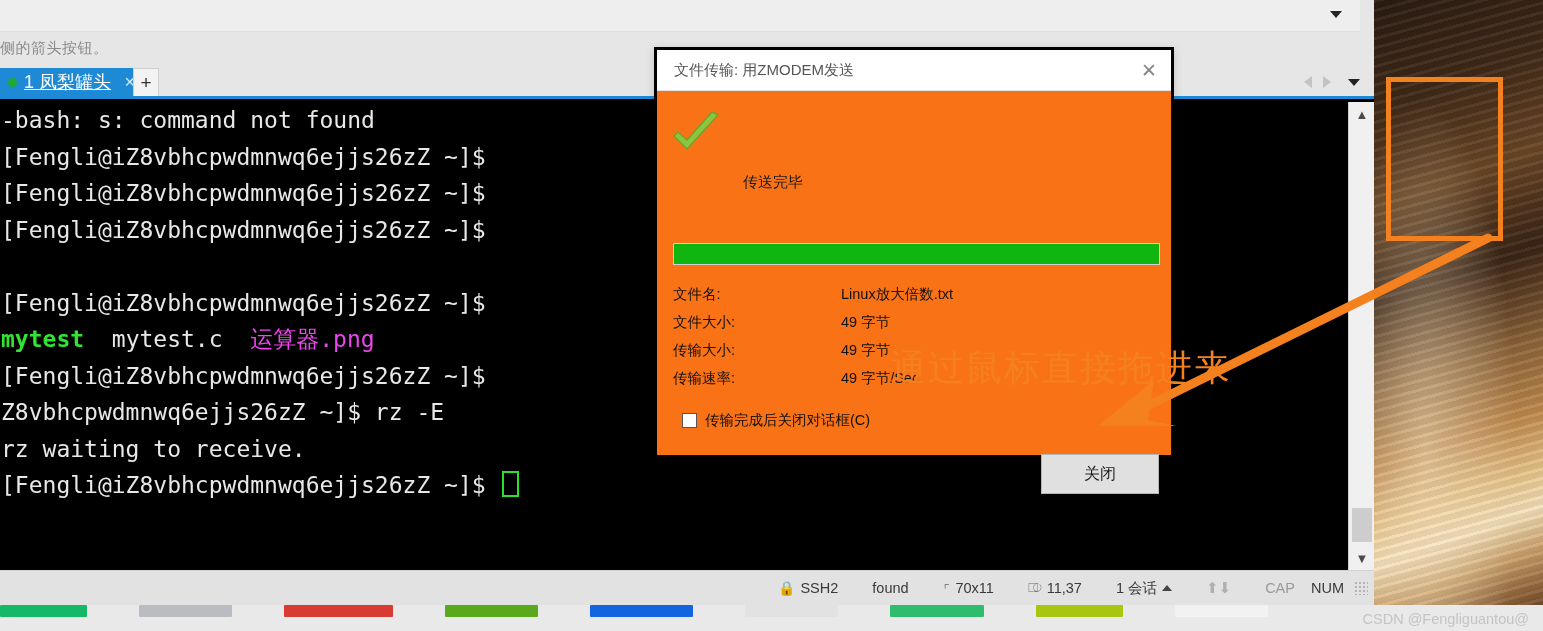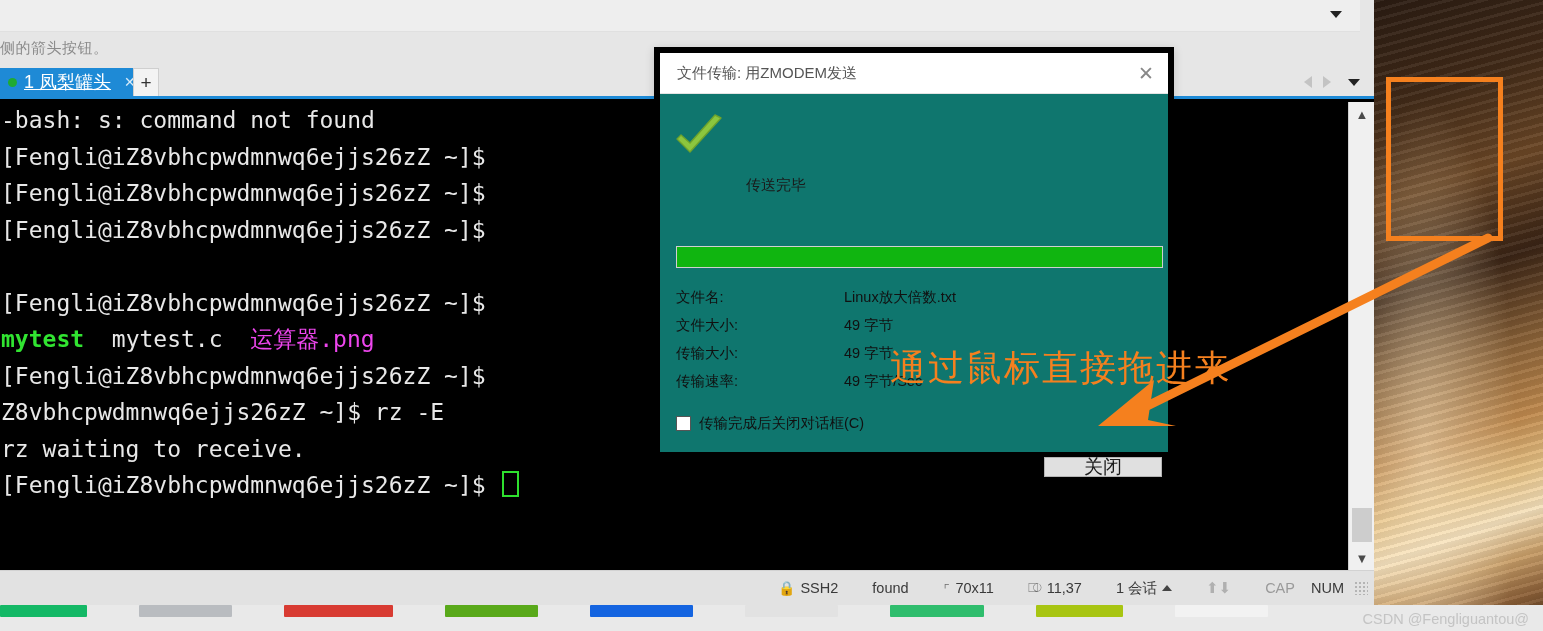--- a/index.html
+++ b/index.html
@@ -129,21 +129,21 @@
   .taskbar {
     position: absolute; left: 0; top: 605px; width: 1543px; height: 26px;
     background: #e9e9e9; overflow: hidden;
   }
   .tb-strip { position: absolute; left: 0; top: 0; width: 1320px; height: 12px; display: flex; }
   .tb-ico { height: 12px; margin-right: 52px; border-radius: 1px; }
 
   
   .dialog {
     position: absolute; left: 654px; top: 47px; width: 520px; height: 411px;
-    background: #0f766e; border: 6px solid #000000;
+    background: #f97316; border: 3px solid #000000;
     box-shadow: 0 2px 9px rgba(0,0,0,0.16);
   }
   .dlg-title {
     position: absolute; left: 0; top: 0; width: 100%; height: 41px;
     background: #ffffff; border-bottom: 1px solid #e4e4e4;
     display: flex; align-items: center; padding: 0 0 0 17px;
   }
   .dlg-title-text { font-size: 15px; color: #555; }
   .dlg-close { position: absolute; right: 14px; top: 11px; font-size: 19px; color: #888; line-height: 1; }
   .dlg-body { position: absolute; left: 0; top: 41px; width: 100%; bottom: 0; }
@@ -155,29 +155,29 @@
     position: absolute; left: 16px; top: 152px; width: 487px; height: 22px;
     background: #dddddd; border: 1px solid #d0d0d0;
   }
   .progress-fill { height: 100%; background: #10b510; }
 
   .kv { position: absolute; left: 16px; font-size: 14.5px; color: #111; }
   .kv .k { position: absolute; left: 0; white-space: nowrap; }
   .kv .v { position: absolute; left: 168px; white-space: nowrap; }
   .kv-0 { top: 194px; } .kv-1 { top: 222px; } .kv-2 { top: 250px; } .kv-3 { top: 278px; }
 
-  .checkrow { position: absolute; left: 16px; top: 320px; display: flex; align-items: center; gap: 8px; }
+  .checkrow { position: absolute; left: 25px; top: 320px; display: flex; align-items: center; gap: 8px; }
   .checkbox { width: 15px; height: 15px; border: 1px solid #555; background: #fff; }
   .checkrow-label { font-size: 14.5px; color: #111; }
 
   .close-btn {
-    position: absolute; left: 384px; top: 363px; width: 118px; height: 20px;
+    position: absolute; left: 384px; top: 363px; width: 118px; height: 40px;
     background: #e0e0e0; border: 1px solid #b5b5b5;
     display: flex; align-items: center; justify-content: center;
-    font-size: 19px; color: #1a1a1a;
+    font-size: 16px; color: #1a1a1a;
   }
 
   
   .file-icon-wrap { position: absolute; left: 1396px; top: 85px; width: 96px; height: 146px;
                     display: flex; flex-direction: column; align-items: center; }
   .file-sheet {
     width: 54px; height: 68px; background: #fafafa;
     border: 1px solid #cfcfcf; position: relative;
     box-shadow: 1px 1px 2px rgba(0,0,0,0.28);
   }

